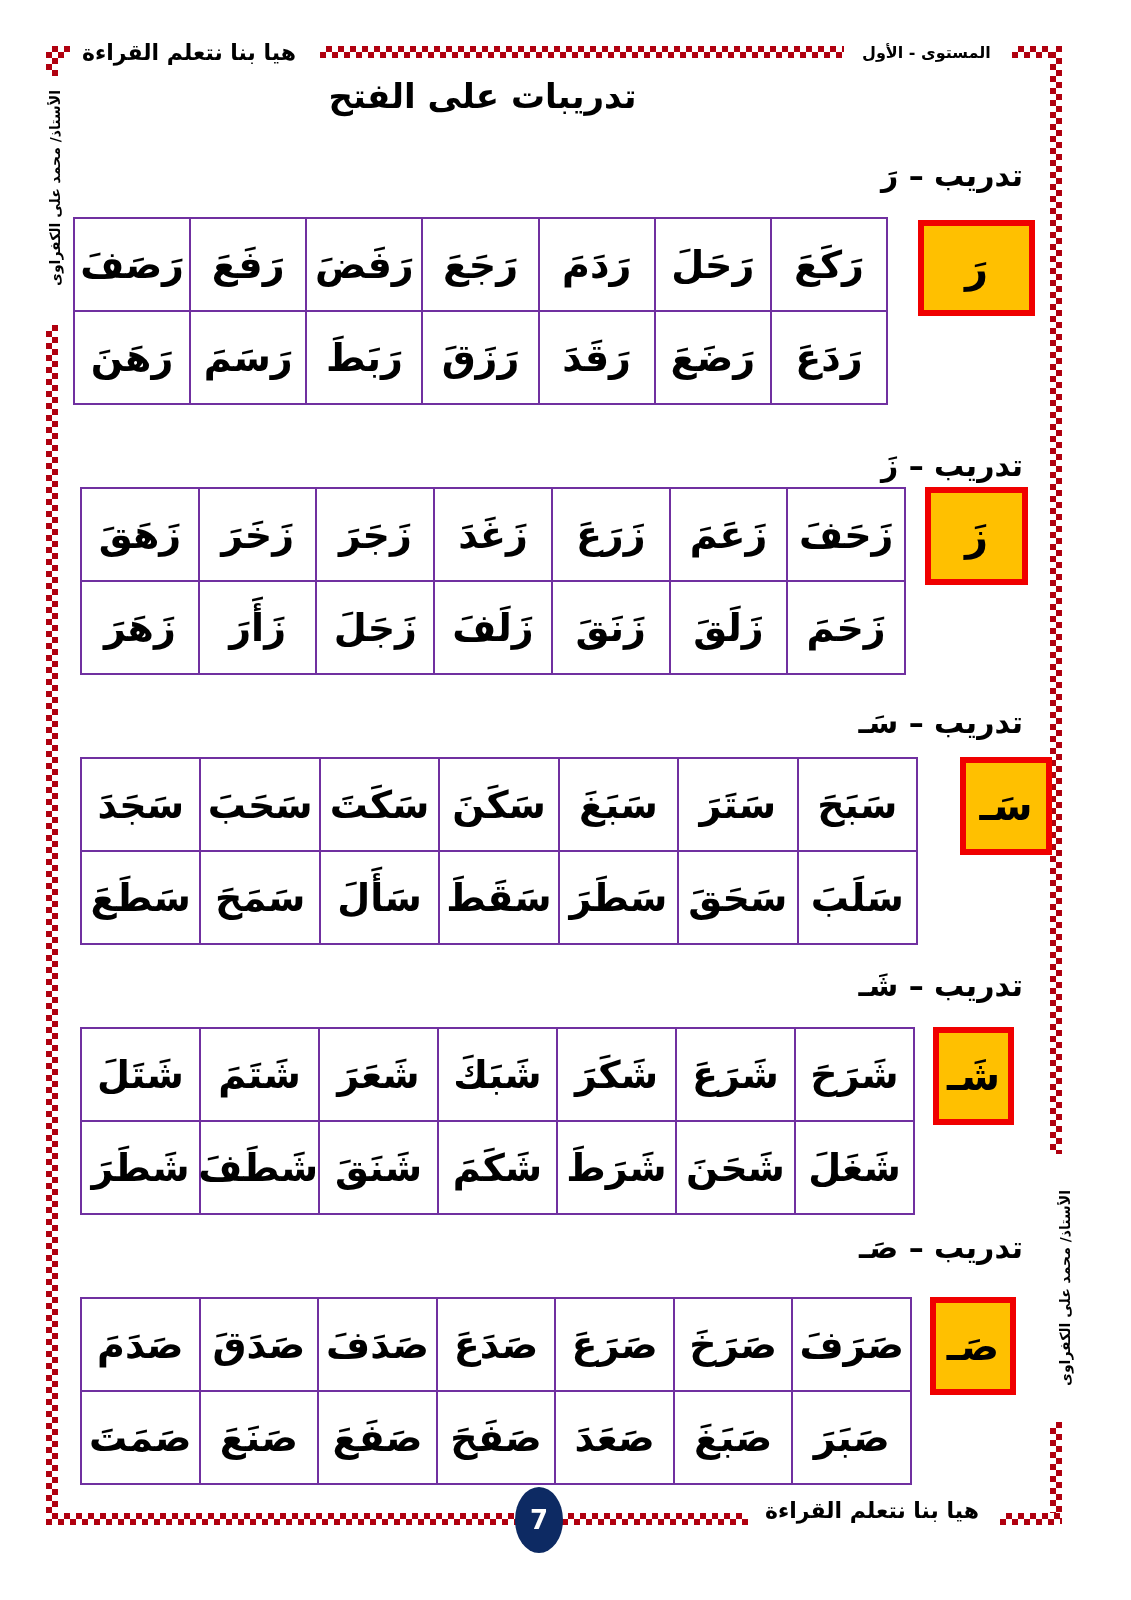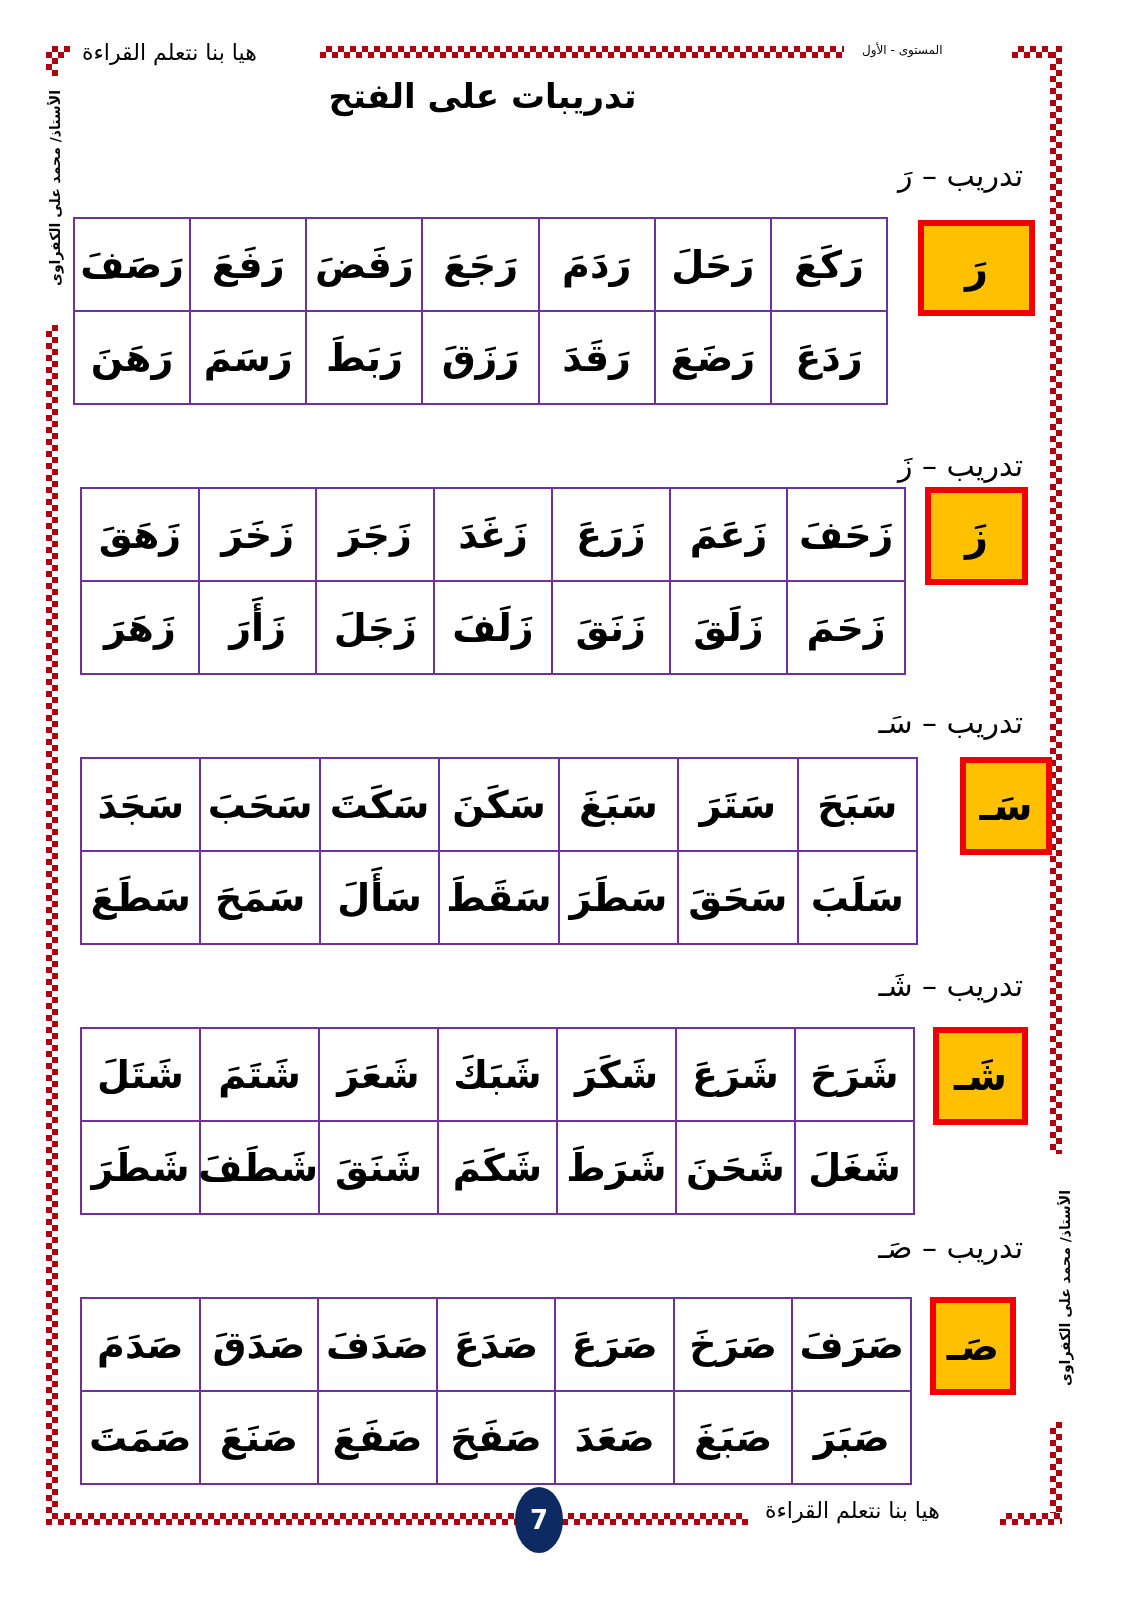--- a/index.html
+++ b/index.html
@@ -10,26 +10,26 @@
     background-image:
       linear-gradient(45deg, #b0000f 25%, transparent 25%, transparent 75%, #b0000f 75%),
       linear-gradient(45deg, #b0000f 25%, transparent 25%, transparent 75%, #b0000f 75%);
     background-size: 12px 12px; background-position: 0 0, 6px 6px; }
   .checker-v { position: absolute; width: 12px;
     background-color: #fff;
     background-image:
       linear-gradient(45deg, #b0000f 25%, transparent 25%, transparent 75%, #b0000f 75%),
       linear-gradient(45deg, #b0000f 25%, transparent 25%, transparent 75%, #b0000f 75%);
     background-size: 12px 12px; background-position: 0 0, 6px 6px; }
-  .header-text { position: absolute; font-weight: normal; direction: rtl; white-space: nowrap; }
+  .header-text { position: absolute; font-weight: bold; direction: rtl; white-space: nowrap; }
   .vert-text { position: absolute; font-size: 14px; font-weight: bold; white-space: nowrap;
                direction: rtl; transform-origin: center center; }
   .page-title { position: absolute; top: 76px; left: 0; width: 965px; text-align: center;
                 font-size: 34px; font-weight: bold; direction: rtl; }
-  .section-title { position: absolute; font-size: 30px; font-weight: normal; direction: rtl;
+  .section-title { position: absolute; font-size: 30px; font-weight: bold; direction: rtl;
                    right: 108px; white-space: nowrap; }
   .key-box { position: absolute; background: #ffc000; border: 6px solid #f00000; box-sizing: border-box;
              display: flex; align-items: center; justify-content: center;
              font-size: 40px; font-weight: bold; direction: rtl; }
   table.words { position: absolute; border-collapse: collapse; direction: rtl; table-layout: fixed; }
   table.words td { border: 2px solid #7030a0; text-align: center; vertical-align: middle;
                    font-size: 38px; font-weight: bold; height: 91px; padding: 0; }
   .page-num { position: absolute; left: 515px; top: 1487px; width: 48px; height: 66px;
               border-radius: 50%; background: #0d2a63; color: #fff; font-weight: bold;
               font-size: 26px; display: flex; align-items: center; justify-content: center; }
@@ -42,21 +42,21 @@
 <div class="checker-h" style="left:1012px; top:46px; width:48px;"></div>
 <div class="checker-v" style="left:46px; top:46px; width:12px; height:30px;"></div>
 <div class="checker-v" style="left:46px; top:325px; height:1200px;"></div>
 <div class="checker-v" style="left:1050px; top:46px; height:1108px;"></div>
 <div class="checker-v" style="left:1050px; top:1422px; height:103px;"></div>
 <div class="checker-h" style="left:46px; top:1513px; width:470px;"></div>
 <div class="checker-h" style="left:562px; top:1513px; width:186px;"></div>
 <div class="checker-h" style="left:1000px; top:1513px; width:60px;"></div>
 
 <div class="header-text" style="left:82px; top:40px; font-size:22px;">هيا بنا نتعلم القراءة</div>
-<div class="header-text" style="left:862px; top:43px; font-size:12px;">المستوى  -  الأول</div>
+<div class="header-text" style="left:862px; top:43px; font-size:16px;">المستوى  -  الأول</div>
 
 <div class="vert-text" style="left:-50px; top:180px; width:210px; text-align:center; transform:rotate(-90deg);">الأستاذ/  محمد على الكفراوى</div>
 <div class="vert-text" style="left:960px; top:1280px; width:210px; text-align:center; transform:rotate(-90deg);">الأستاذ/  محمد على الكفراوى</div>
 
 <div class="page-title">تدريبات على الفتح</div>
 
 <div class="section-title" style="top:158px;">تدريب – رَ</div>
 <div class="key-box" style="left:918px; top:220px; width:117px; height:96px;">رَ</div>
 <table class="words" style="left:73px; top:217px; width:815px;">
   <tbody>
@@ -125,21 +125,21 @@
     <td>سَطَرَ</td>
     <td>سَقَطَ</td>
     <td>سَأَلَ</td>
     <td>سَمَحَ</td>
     <td>سَطَعَ</td>
   </tr>
 </tbody>
   </table>
 
 <div class="section-title" style="top:968px;">تدريب – شَـ</div>
-<div class="key-box" style="left:933px; top:1027px; width:95px; height:98px;">شَـ</div>
+<div class="key-box" style="left:933px; top:1027px; width:81px; height:98px;">شَـ</div>
 <table class="words" style="left:80px; top:1027px; width:835px;">
   <tbody>
       <tr>
     <td>شَرَحَ</td>
     <td>شَرَعَ</td>
     <td>شَكَرَ</td>
     <td>شَبَكَ</td>
     <td>شَعَرَ</td>
     <td>شَتَمَ</td>
     <td>شَتَلَ</td>

